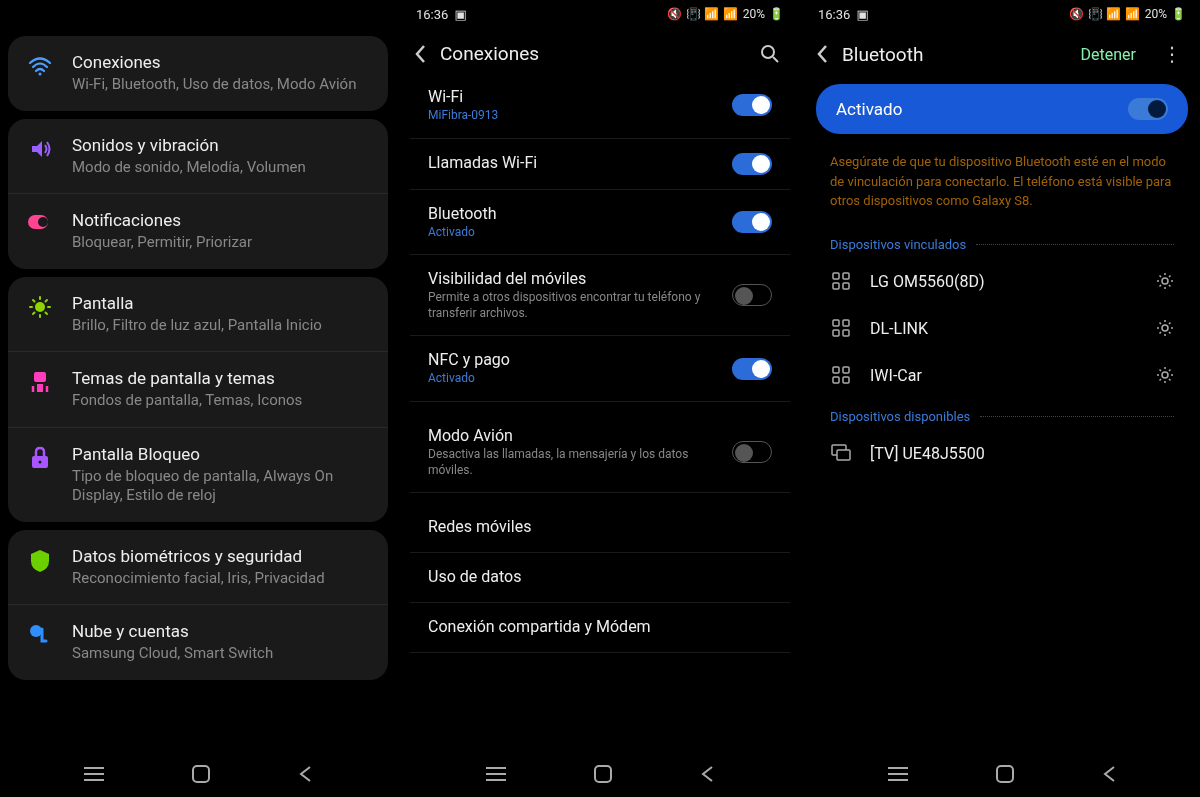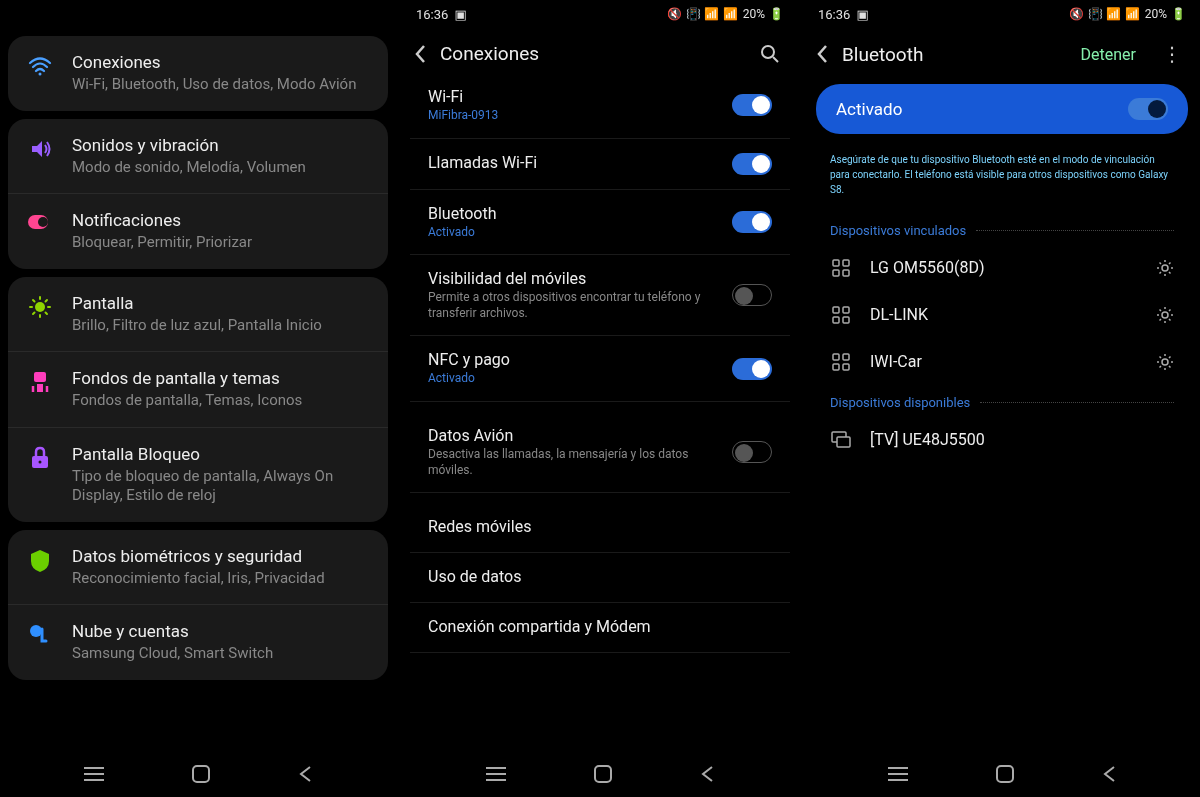--- a/index.html
+++ b/index.html
@@ -121,22 +121,22 @@
   padding: 14px 20px;
   display: flex;
   align-items: center;
   justify-content: space-between;
   color: #fff;
   font-size: 17px;
 }
 .bt-active-bar .toggle.on { background: #3b7bd8; }
 .bt-active-bar .toggle.on::after { background: #041a3d; }
 .bt-desc {
-  color: #7dd3fc;
-  font-size: 10px;
+  color: #a16207;
+  font-size: 13px;
   line-height: 1.5;
   padding: 8px 18px 16px;
 }
 .bt-section-label {
   color: #3b7bd8;
   font-size: 13px;
   padding: 10px 18px 6px;
   display: flex;
   align-items: center;
   gap: 10px;
@@ -248,21 +248,21 @@
         </div>
         <div class="settings-item">
       <span class="settings-icon ic-wall">
             <svg width="22" height="24" viewBox="0 0 22 24">
               <rect x="5" y="2" width="12" height="10" rx="2" fill="currentColor"></rect>
               <rect x="8" y="14" width="6" height="8" fill="currentColor"></rect>
               <path d="M4 16 L4 22 M18 16 L18 22" stroke="currentColor" stroke-width="2.5"></path>
             </svg>
           </span>
       <div class="settings-text">
-        <div class="settings-title">Fondos de pantalla y temas</div>
+        <div class="settings-title">Temas de pantalla y temas</div>
         <div class="settings-sub">Fondos de pantalla, Temas, Iconos</div>
       </div>
         </div>
         <div class="settings-item">
       <span class="settings-icon ic-lock">
             <svg width="22" height="24" viewBox="0 0 22 24">
               <rect x="3" y="10" width="16" height="12" rx="2" fill="currentColor"></rect>
               <path d="M7 10 L7 6 Q7 2 11 2 Q15 2 15 6 L15 10" fill="none" stroke="currentColor" stroke-width="2.5"></path>
               <circle cx="11" cy="16" r="1.5" fill="#1a1a1a"></circle>
             </svg>
@@ -380,21 +380,21 @@
       <div class="conn-item">
         <div class="conn-text">
           <div class="conn-title">NFC y pago</div>
           <div class="conn-sub active">Activado</div>
         </div>
         <span class="toggle on"></span>
       </div>
       <div class="gap-block"></div>
       <div class="conn-item">
         <div class="conn-text">
-          <div class="conn-title">Datos Avión</div>
+          <div class="conn-title">Modo Avión</div>
           <div class="conn-sub ">Desactiva las llamadas, la mensajería y los datos móviles.</div>
         </div>
         <span class="toggle off"></span>
       </div>
       <div class="gap-block"></div>
       <div class="conn-item">
         <div class="conn-text">
           <div class="conn-title">Redes móviles</div>
         </div>
       </div>

